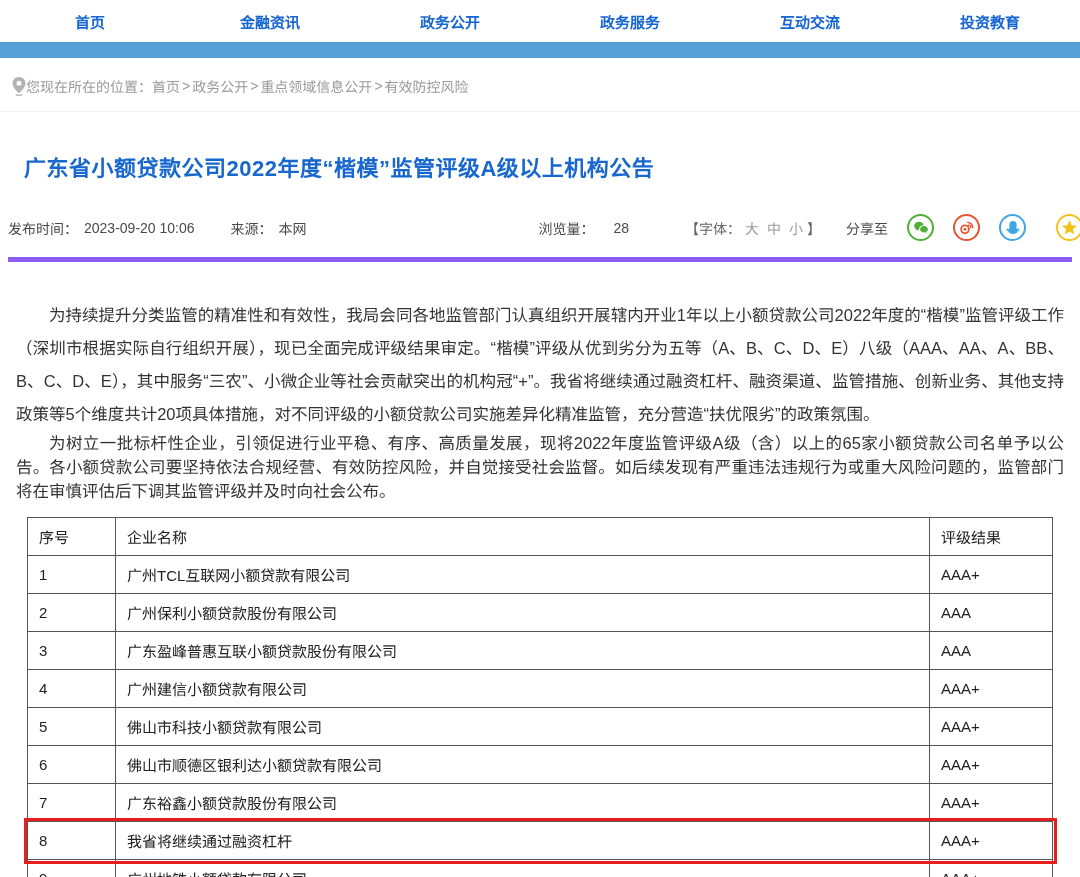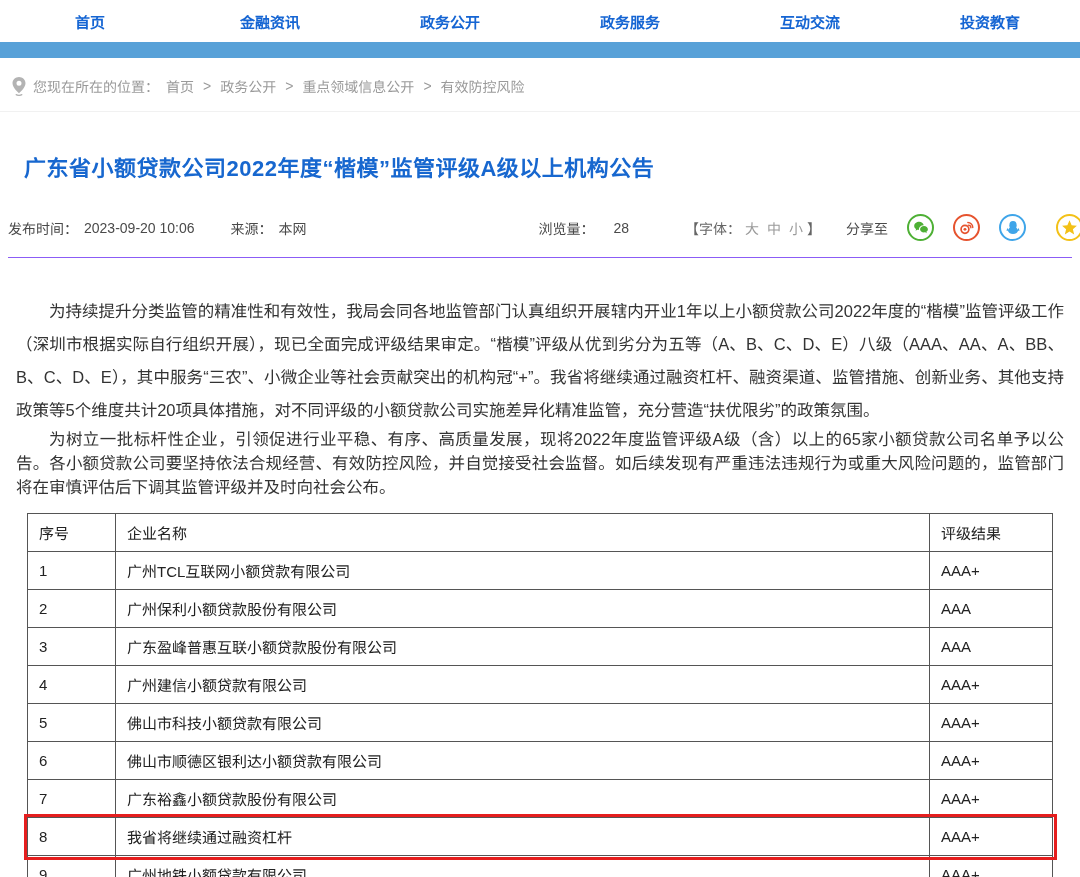--- a/index.html
+++ b/index.html
@@ -17,27 +17,27 @@
   body{
     width:1080px;height:877px;overflow:hidden;
     font-family:"Liberation Sans","DejaVu Sans",sans-serif;
     color:#333;position:relative;
   }
   
   .nav{display:flex;height:42px;align-items:center;background:#fff;}
   .nav-item{flex:1;text-align:center;font-size:15px;font-weight:bold;color:var(--nav-link);cursor:pointer;}
   .nav-bar{height:16px;background:var(--nav-bar);}
   
-  .breadcrumb{display:flex;align-items:center;gap:7px;padding:18px 12px 15px;font-size:14px;color:#9a9a9a;border-bottom:1px solid #f1f1f1;}
+  .breadcrumb{display:flex;align-items:center;padding:18px 12px 15px;font-size:14px;color:#9a9a9a;border-bottom:1px solid #f1f1f1;}
   .breadcrumb .pin{display:inline-flex;width:14px;height:19px;}
   .breadcrumb a{color:#9a9a9a;text-decoration:none;cursor:pointer;}
   .crumb-sep{color:#9a9a9a;padding:0 2px;}
   
   .article-title{margin:38px 24px 17px;font-size:22px;font-weight:bold;color:var(--title);letter-spacing:.5px;}
-  .meta-row{display:flex;justify-content:space-between;align-items:center;margin:32px 8px 0;padding-bottom:16px;border-bottom:1px solid #8b5cf6;font-size:14px;color:#4a4a4a;}
+  .meta-row{display:flex;justify-content:space-between;align-items:center;margin:32px 8px 0;padding-bottom:16px;border-bottom:5px solid #8b5cf6;font-size:14px;color:#4a4a4a;}
   .meta-left{display:flex;align-items:center;gap:6px;}
   .meta-left .gap{display:inline-block;width:24px;}
   .meta-right{display:flex;align-items:center;gap:19px;}
   .font-sizes{color:#666;text-align:center;}
   .font-size-opt{color:#9b9b9b;margin:0 4px;cursor:pointer;}
   .share-label{color:#4a4a4a;margin-left:6px;}
   .share-icon{width:27px;height:27px;border-radius:50%;border:2px solid currentColor;display:inline-flex;align-items:center;justify-content:center;cursor:pointer;background:#fff;flex:0 0 auto;}
   .share-icon svg{display:block;}
   .ic-wechat{color:var(--wechat);}
   .ic-weibo{color:var(--weibo);}

